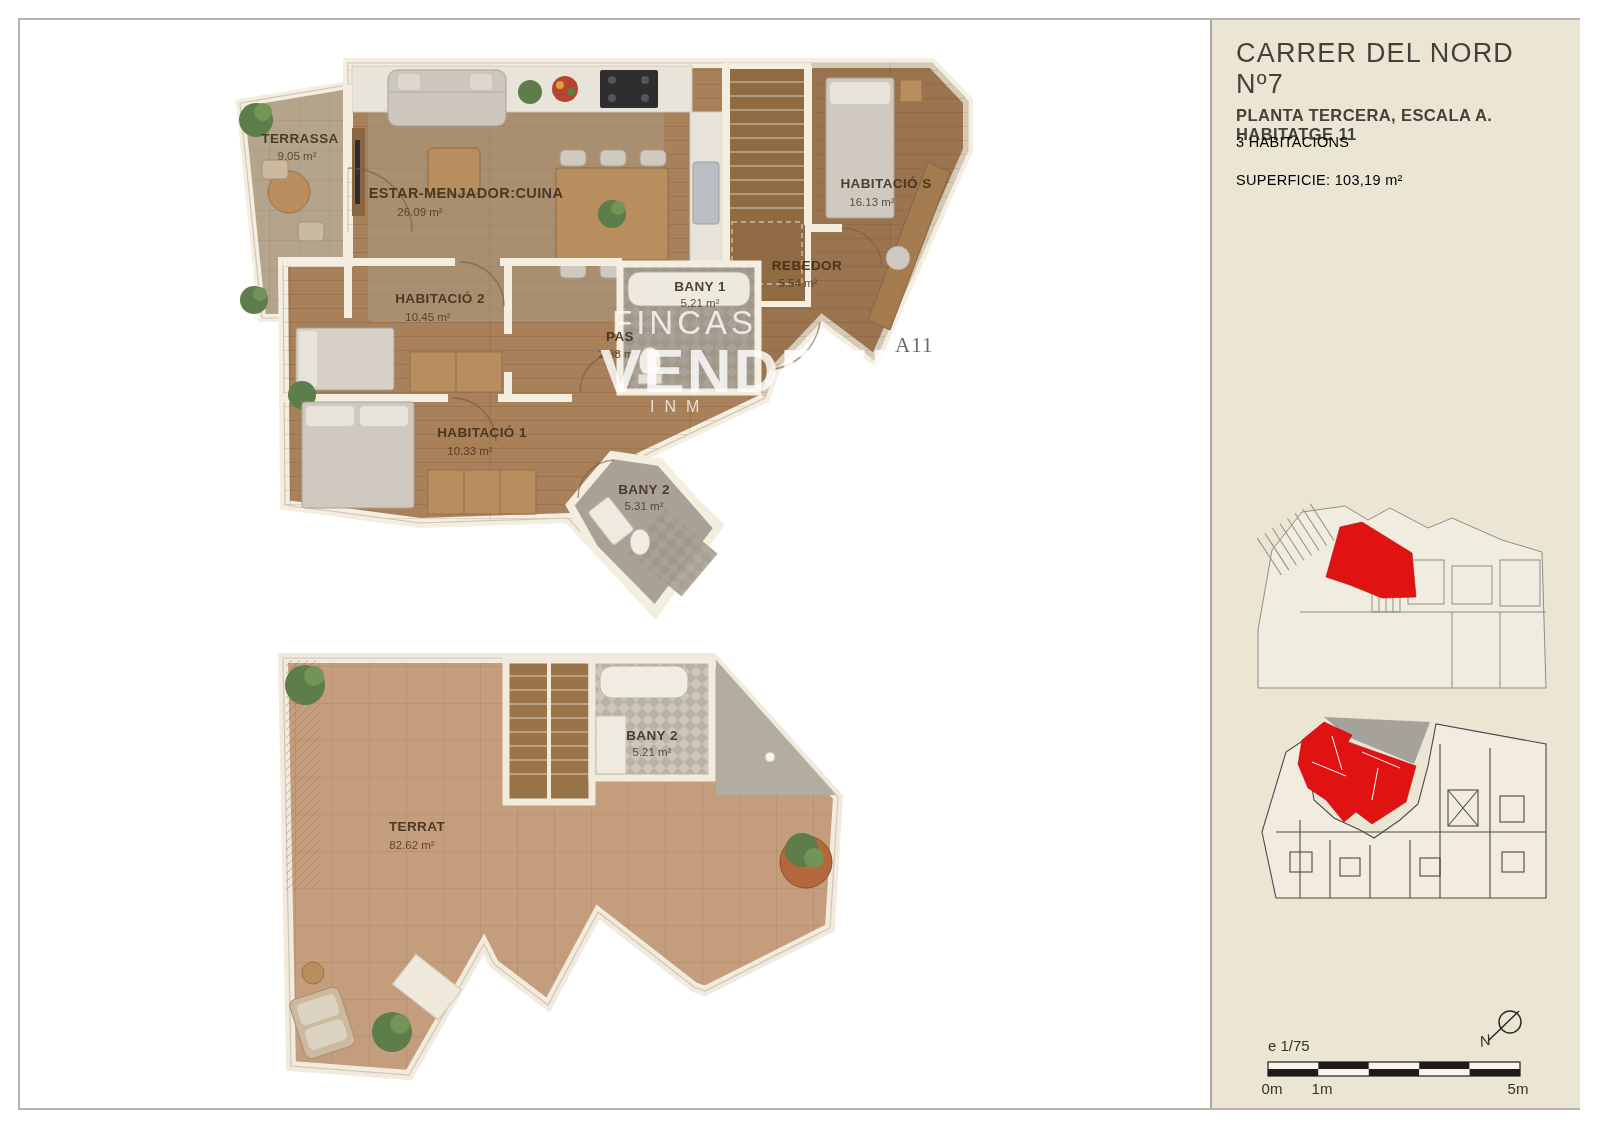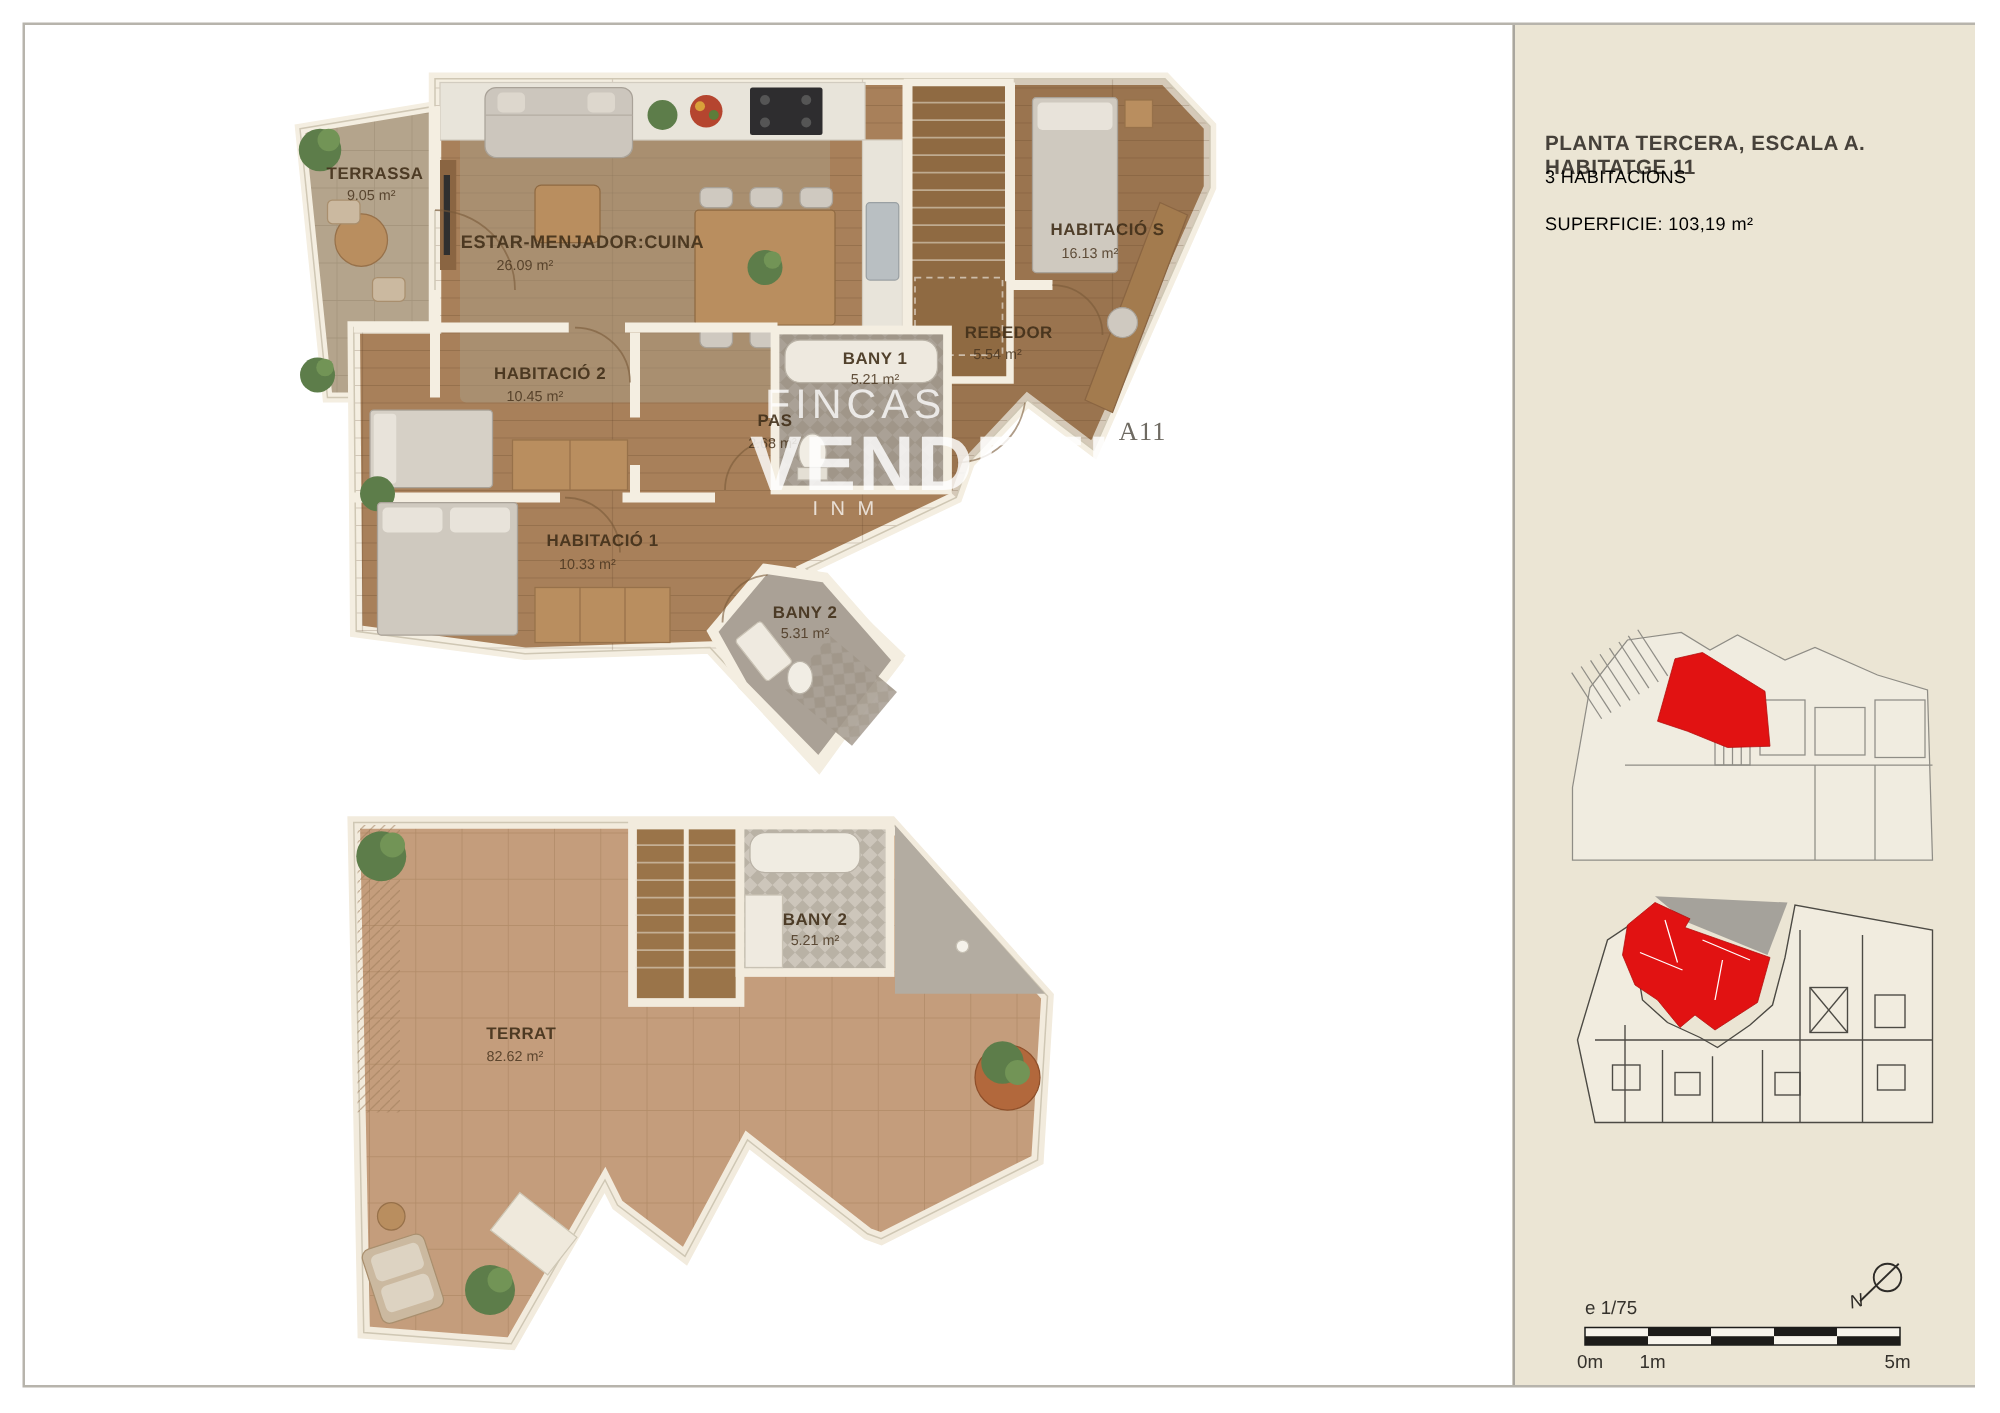--- a/index.html
+++ b/index.html
@@ -308,20 +308,21 @@
 
   <g text-anchor="middle">
     <text class="roomname" x="417" y="831">TERRAT</text>
     <text class="roomarea" x="412" y="849">82.62 m²</text>
     <text class="roomname" x="652" y="740">BANY 2</text>
     <text class="roomarea" x="652" y="756">5.21 m²</text>
   </g>
 </svg>
 
 <div class="sidebar">
+  <div class="sb-title">CARRER DEL NORD Nº7</div>
   <div class="sb-subtitle">PLANTA TERCERA, ESCALA A. HABITATGE 11</div>
   <div class="sb-line sb-rooms">3 HABITACIONS</div>
   <div class="sb-line sb-surface">SUPERFICIE: 103,19 m²</div>
 </div>
 
 <svg style="left:1230px;top:480px;" width="340" height="430" viewBox="1230 480 340 430">
 
   <g stroke="#8f8d86" stroke-width="1" fill="none">
     <path d="M1258,630 L1272,550 L1302,512 L1345,506 L1368,520 L1390,508 L1428,528 L1452,518 L1502,540 L1542,552 L1546,688 L1258,688 Z" fill="#f0ece0"></path>
     <g transform="rotate(-33 1300 545)">

